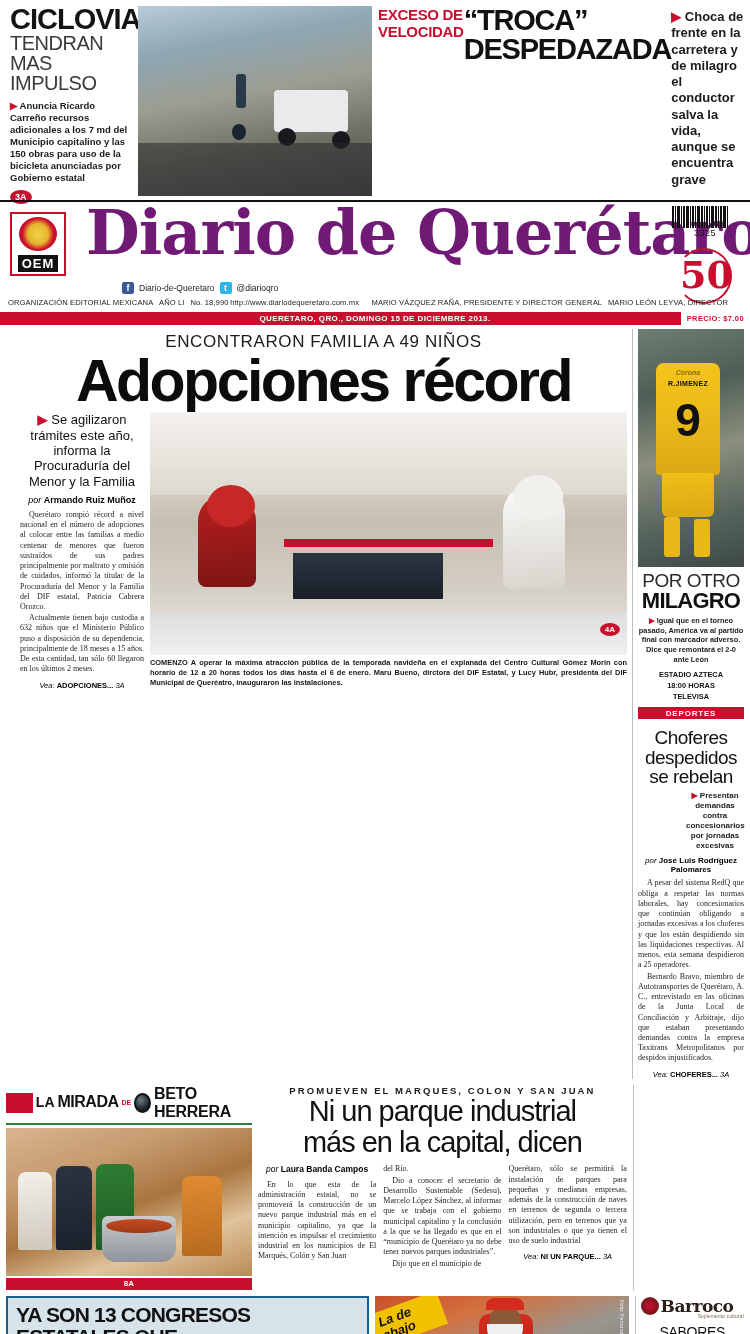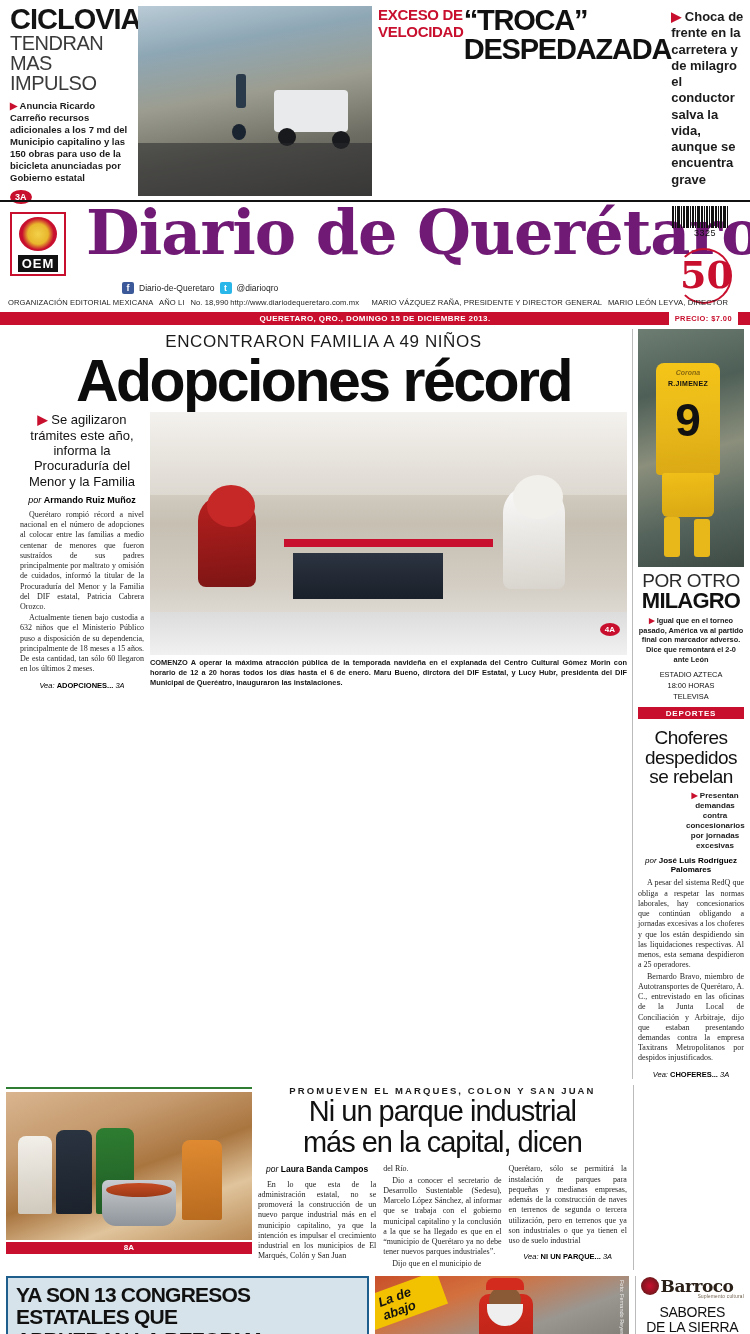--- a/index.html
+++ b/index.html
@@ -90,21 +90,21 @@
     color:#1b1b1b; letter-spacing:0.1px; white-space:nowrap; align-items:center;
   }
   .info-line .gap { width:14px; }
 
   .dateline {
     width:750px; height:13px; background:#c8102e; color:#fff;
     display:flex; align-items:center; justify-content:center; position:relative;
     font-size:8px; font-weight:bold; letter-spacing:0.4px;
   }
   .price-box {
-    position:absolute; right:12px; top:0; height:13px; background:#fff; color:#c8102e;
+    position:absolute; right:0; top:0; height:13px; background:#fff; color:#c8102e;
     font-size:7.5px; font-weight:bold; display:flex; align-items:center; padding:0 6px;
     border-left:2px solid #c8102e;
   }
 
   
   .main { display:flex; width:750px; padding:4px 6px 0 20px; gap:5px; }
   .col-main { width:620px; }
   .col-right { width:112px; border-left:1px solid #bbb; padding-left:5px; }
 
   .lead-kicker { text-align:center; font-size:17px; letter-spacing:0.6px; color:#1b1b1b; margin-top:3px; }
@@ -161,21 +161,21 @@
   .jersey .brand { position:absolute; left:0; right:0; top:6px; text-align:center;
                 font-size:7px; font-weight:bold; color:#8a6a10; font-style:italic;}
   .shorts { position:absolute; left:24px; top:144px; width:52px; height:44px;
             background:linear-gradient(175deg,#f0bf18,#d9a814); border-radius:3px 3px 6px 6px;}
   .sock-l { position:absolute; left:26px; top:188px; width:16px; height:40px; background:#e8b81a; border-radius:3px;}
   .sock-r { position:absolute; left:56px; top:190px; width:16px; height:38px; background:#e8b81a; border-radius:3px;}
 
   .sp-k { text-align:center; font-size:19px; letter-spacing:-0.5px; color:#2b2b2b; margin-top:4px; line-height:1;}
   .sp-h { text-align:center; font-size:22px; font-weight:bold; letter-spacing:-0.8px; color:#111; line-height:1;}
   .sp-sub { text-align:center; font-size:7.4px; line-height:1.3; font-weight:600; margin-top:4px; color:#1b1b1b;}
-  .sp-info { text-align:center; font-size:7.4px; font-weight:normal; line-height:1.45; margin-top:6px; color:#111;}
+  .sp-info { text-align:center; font-size:7.4px; font-weight:bold; line-height:1.45; margin-top:6px; color:#111;}
   .sec-bar { background:#c8102e; color:#fff; text-align:center; font-size:8px;
              font-weight:bold; letter-spacing:0.8px; padding:1.5px 0; margin-top:5px; }
 
   .ch-head { text-align:center; font-size:19px; line-height:1.02; color:#111; margin-top:9px; letter-spacing:-0.5px;}
   .ch-sub { text-align:center; font-size:8px; line-height:1.25; font-weight:600; margin-top:5px; color:#1b1b1b;margin-left:48px;}
   .ch-by { text-align:center; font-size:8px; margin-top:5px; }
   .ch-by i{font-style:italic;} .ch-by b{font-weight:bold;}
 
   
   .second { display:flex; width:750px; padding:6px 6px 0 6px; gap:6px; }
@@ -436,20 +436,28 @@
         <i>Vea:</i>
         <b>CHOFERES...</b>
         <i>3A</i>
       </div>
     </div>
   </div>
 
   <div class="second">
 
     <div class="mirada-col">
+      <div class="mirada-bar">
+        <span class="mr-red"></span>
+        <span class="mr-la">LA</span>
+        <span class="mr-mirada">MIRADA</span>
+        <span class="mr-de">DE</span>
+        <span class="lens"></span>
+        <span class="mr-name">BETO HERRERA</span>
+      </div>
       <div class="mr-rule"></div>
       <div class="mirada-photo">
         <div style="position:absolute;left:12px;top:44px;width:34px;height:78px;background:linear-gradient(175deg,#f3f0ea,#cfc8bc);border-radius:8px 8px 2px 2px;"></div>
         <div style="position:absolute;left:50px;top:38px;width:36px;height:84px;background:linear-gradient(175deg,#2a3340,#1b222c);border-radius:8px 8px 2px 2px;"></div>
         <div style="position:absolute;left:90px;top:36px;width:38px;height:86px;background:linear-gradient(175deg,#2e7d32,#1f5b24);border-radius:8px 8px 2px 2px;"></div>
         <div style="position:absolute;left:176px;top:48px;width:40px;height:80px;background:linear-gradient(175deg,#e08b32,#b86a1e);border-radius:8px 8px 2px 2px;"></div>
         <div class="pot">
             <div class="pot-in"></div>
           </div>
       </div>

